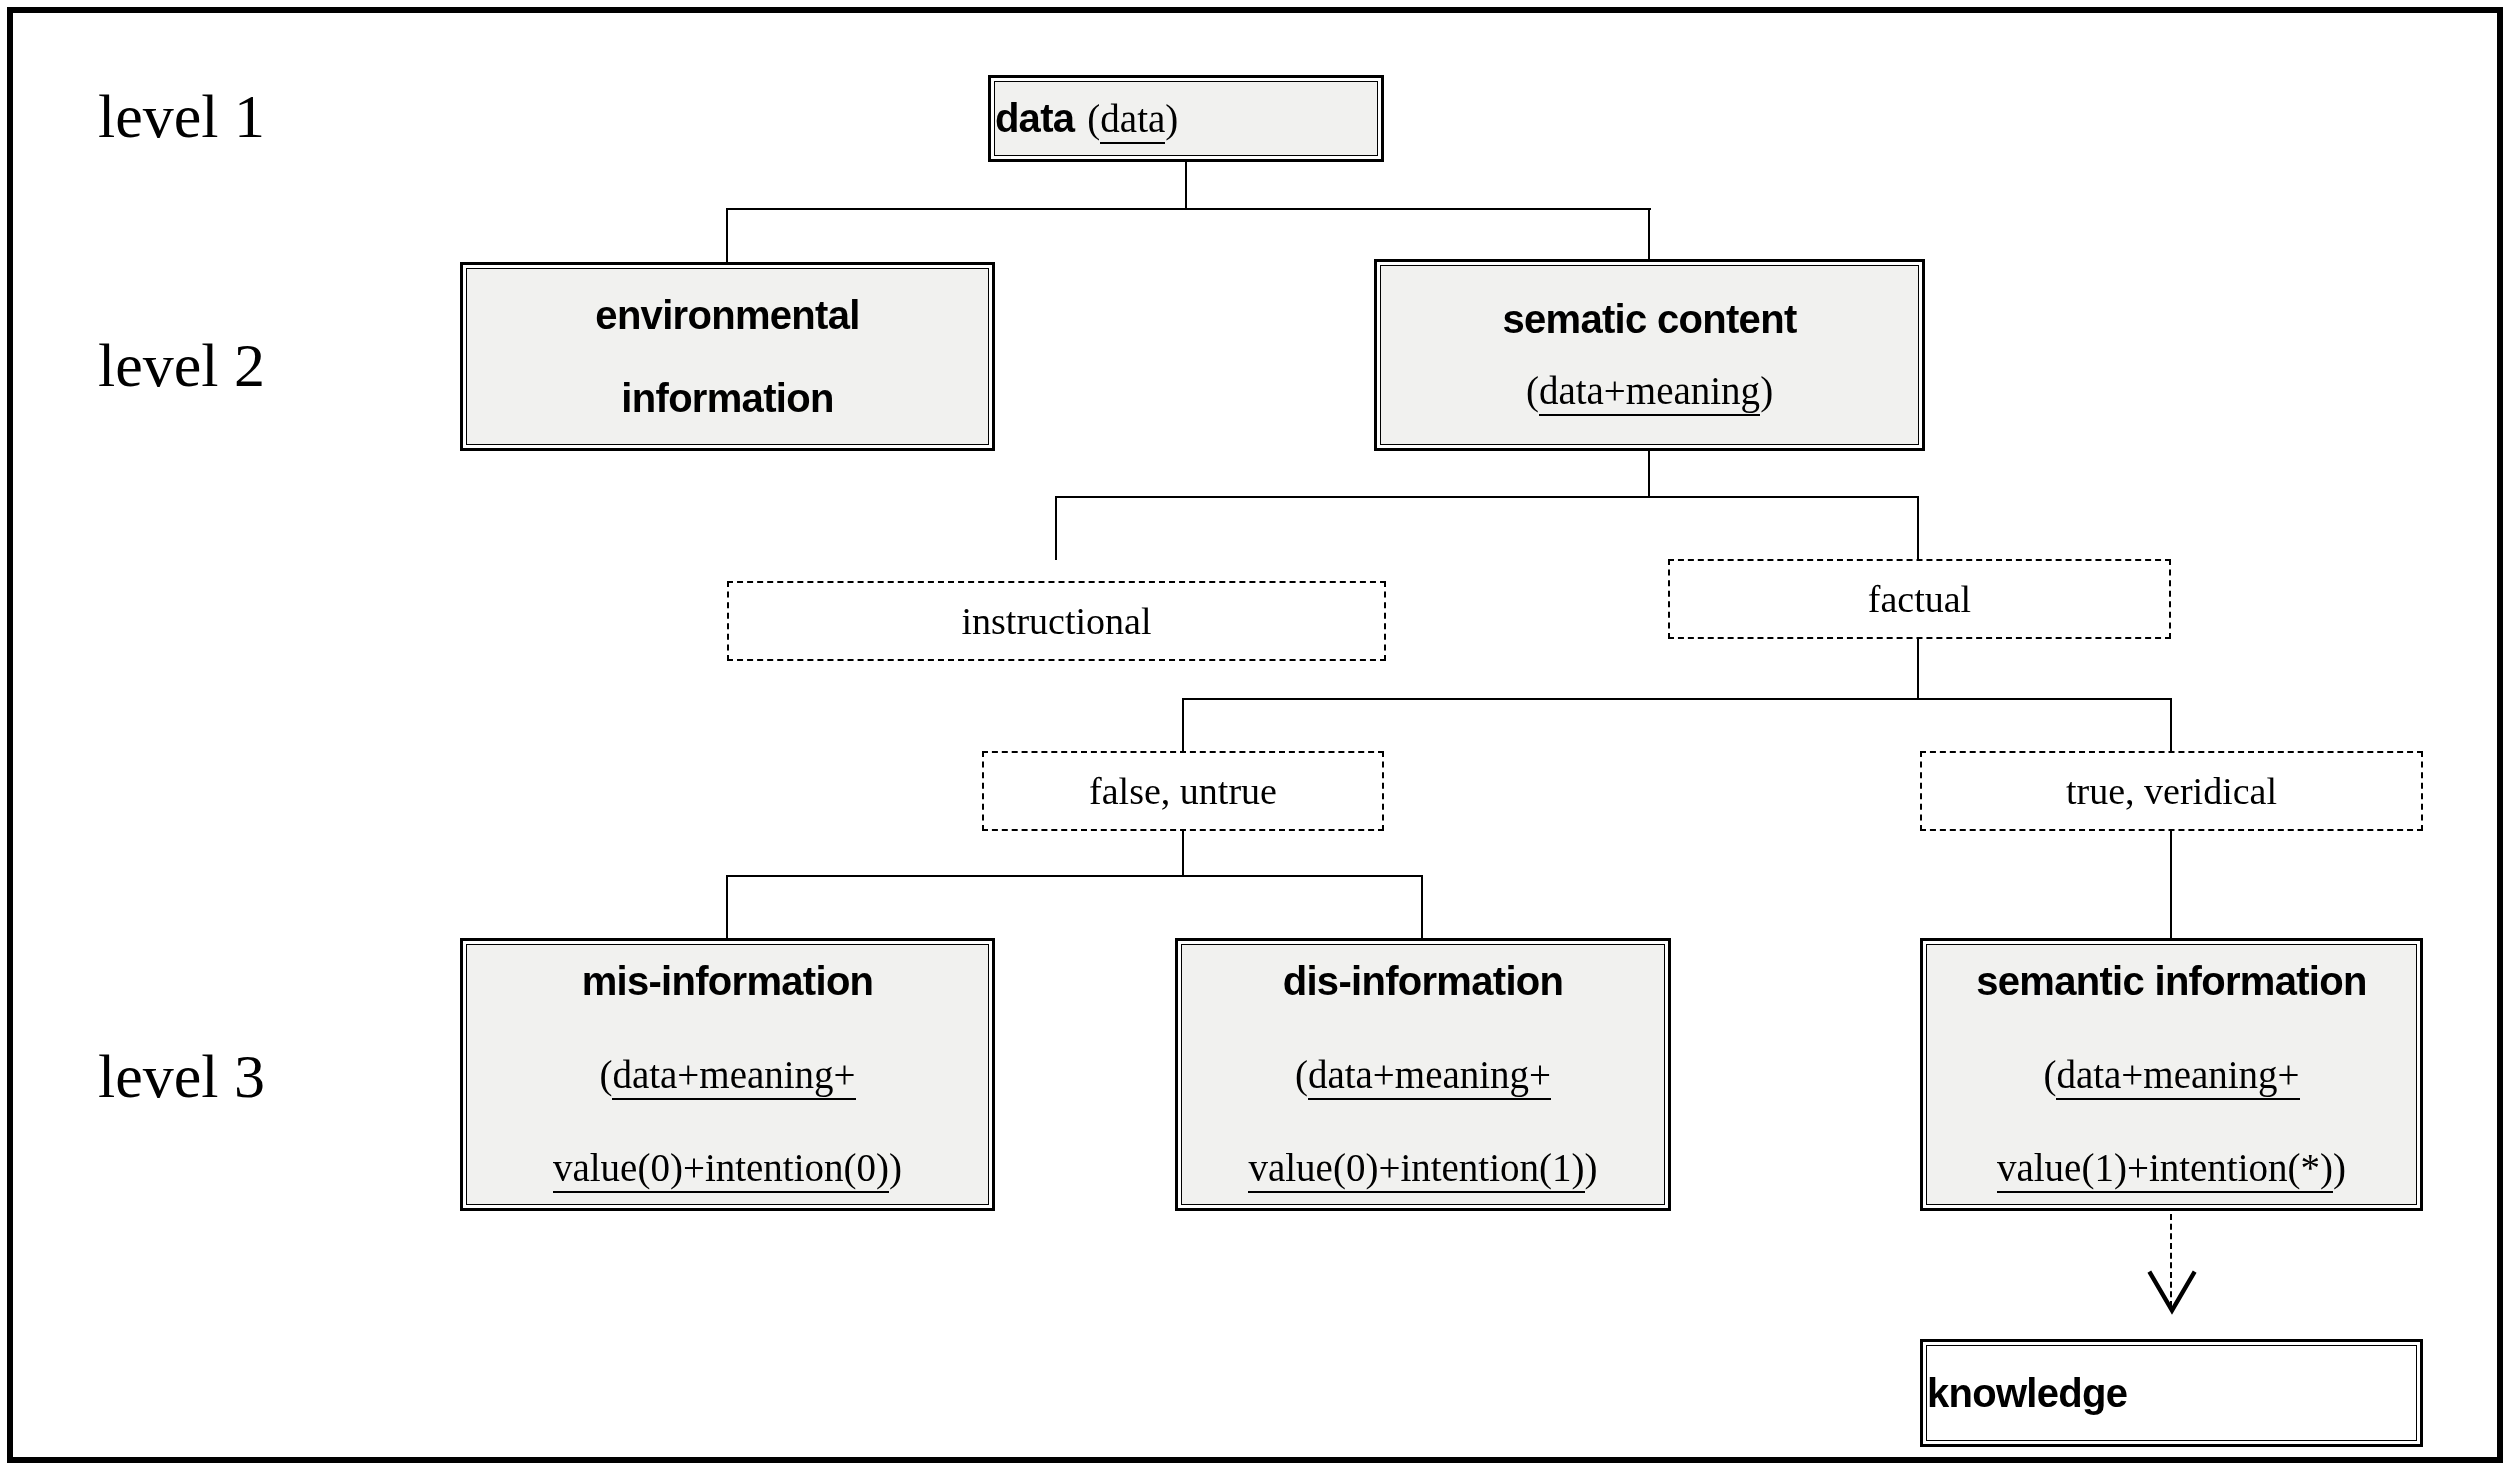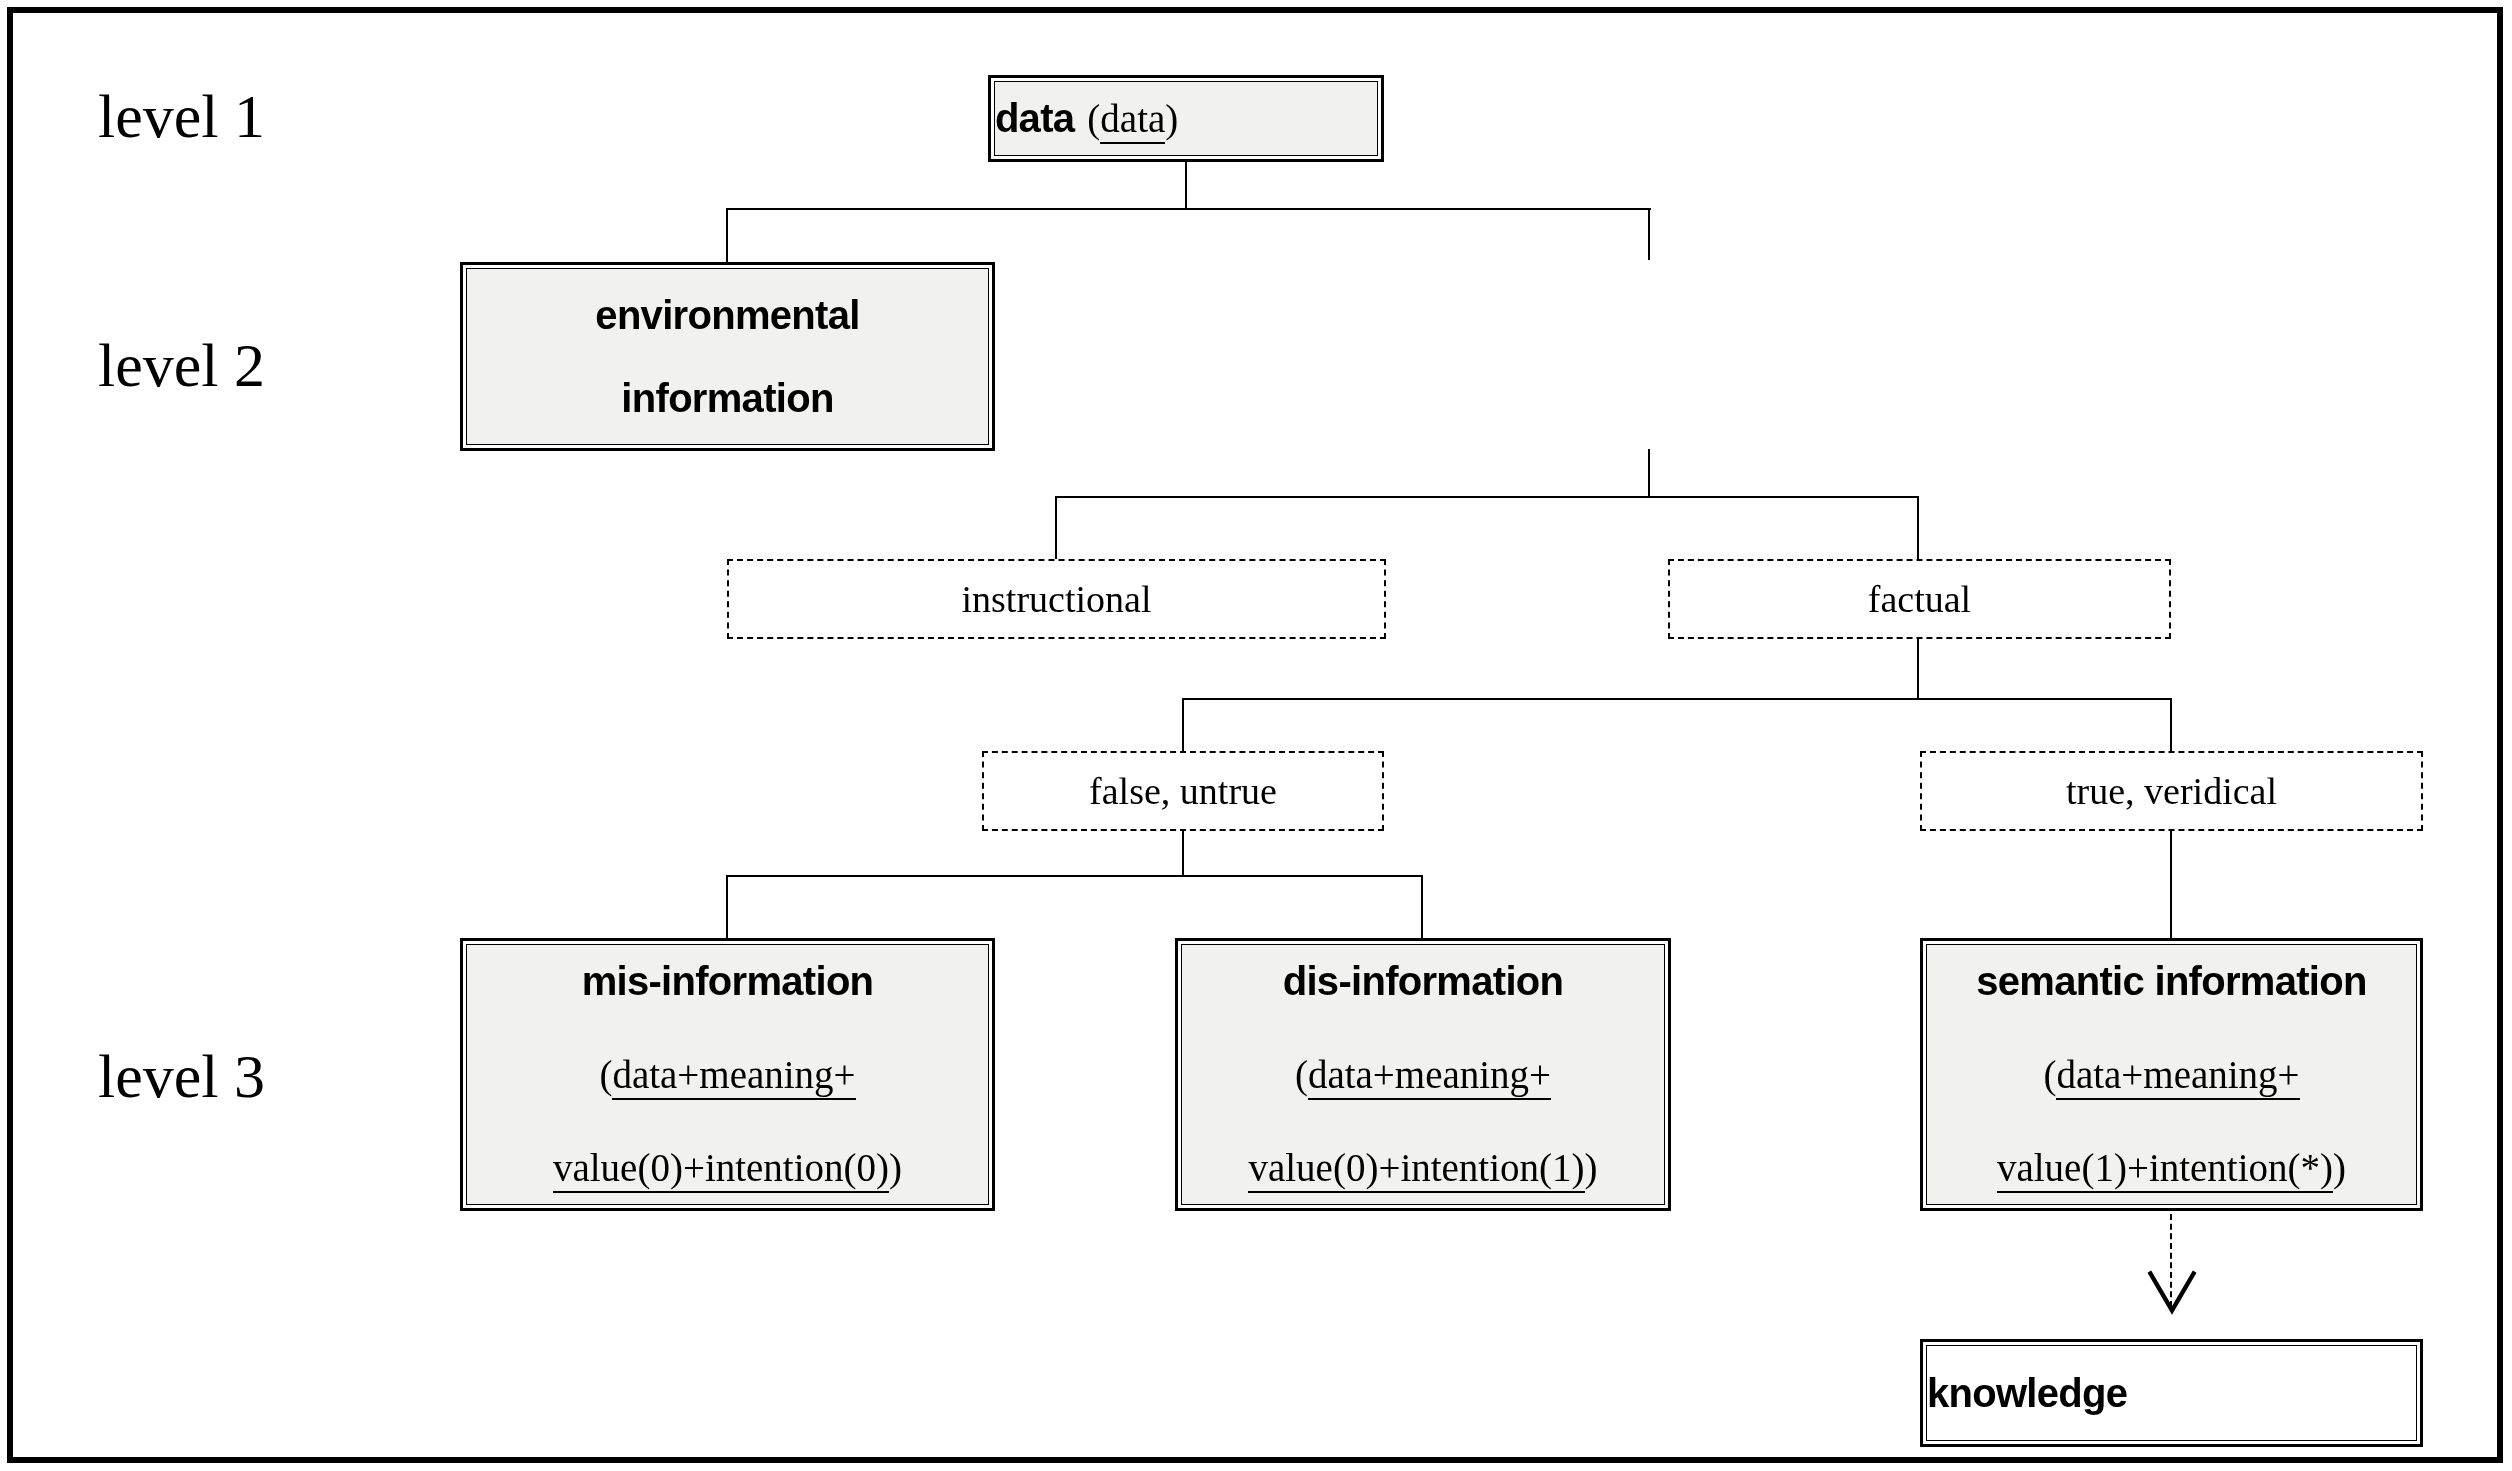--- a/index.html
+++ b/index.html
@@ -129,22 +129,30 @@
 
   <div class="node double" style="left:460px;top:262px;width:535px;height:189px;">
     <div class="inner">
       <div class="stack gap-env">
         <span class="bold-title">environmental</span>
         <span class="bold-title">information</span>
       </div>
     </div>
   </div>
 
+  <div class="node double" style="left:1374px;top:259px;width:551px;height:192px;">
+    <div class="inner">
+      <div class="stack gap-l2">
+        <span class="bold-title">sematic content</span>
+        <span class="serif-line"><span>(</span><span class="u">data+meaning</span><span>)</span></span>
+      </div>
+    </div>
+  </div>
 
-  <div class="node dashed" style="left:727px;top:559px;width:659px;height:80px;justify-content:center;">
+  <div class="node dashed" style="left:727px;top:581px;width:659px;height:80px;justify-content:center;">
     <span class="serif-line">instructional</span>
   </div>
   <div class="node dashed" style="left:1668px;top:559px;width:503px;height:80px;">
     <span class="serif-line">factual</span>
   </div>
   <div class="node dashed" style="left:982px;top:751px;width:402px;height:80px;">
     <span class="serif-line">false, untrue</span>
   </div>
   <div class="node dashed" style="left:1920px;top:751px;width:503px;height:80px;">
     <span class="serif-line">true, veridical</span>

